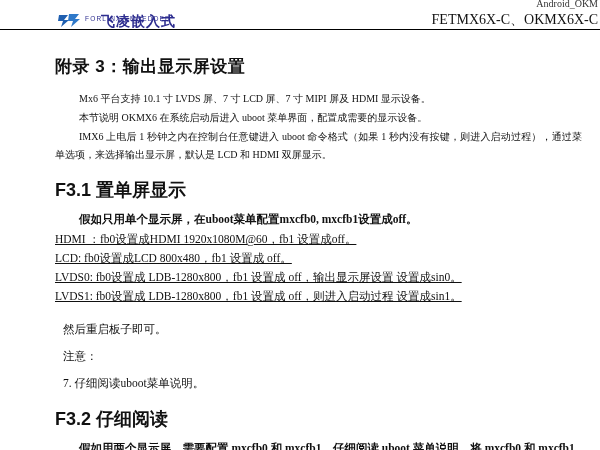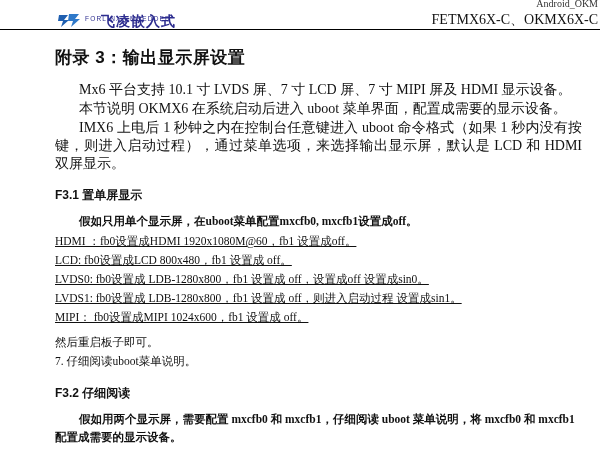--- a/index.html
+++ b/index.html
@@ -42,38 +42,38 @@
     position:absolute;left:0;right:0;top:29px;border-bottom:1.2px solid #000;
   }
 
   
   .content{
     position:absolute;left:0;top:30px;width:600px;
     padding:0 18px 0 55px;box-sizing:border-box;
   }
   h1.title{
     font-family:"Liberation Sans","DejaVu Sans",sans-serif;
-    font-size:17px;font-weight:bold;margin:16px 0 12px 0;letter-spacing:0.5px;
+    font-size:17px;font-weight:bold;margin:25px 0 12px 0;letter-spacing:0.5px;
   }
   p.para{
-    font-size:14px;line-height:18px;margin:0 0 1px 0;text-align:justify;
+    font-size:10px;line-height:18px;margin:0 0 1px 0;text-align:justify;
     text-indent:24px;
   }
   h2.sect{
     font-family:"Liberation Sans","DejaVu Sans",sans-serif;
-    font-size:12px;font-weight:bold;margin:14px 0 8px 0;
+    font-size:18px;font-weight:bold;margin:14px 0 8px 0;
   }
   p.bold{
     font-size:11.5px;line-height:18px;margin:0 0 2px 0;font-weight:bold;
     text-indent:24px;
   }
   p.line{
     font-size:11.5px;line-height:19px;margin:0;text-indent:0;text-decoration:underline;
   }
-  p.tight{font-size:11.5px;line-height:19px;margin:0;}
+  p.tight{font-size:11.5px;line-height:19px;margin:8px;}
   .spacer6{height:6px;}
 </style>
 </head>
 <body>
 
 <div class="page">
 
   <div class="header">
     <div class="logo-wrap">
       <span class="logo-mark">
@@ -99,26 +99,26 @@
     <p class="para">Mx6 平台支持 10.1 寸 LVDS 屏、7 寸 LCD 屏、7 寸 MIPI 屏及 HDMI 显示设备。</p>
     <p class="para">本节说明 OKMX6 在系统启动后进入 uboot 菜单界面，配置成需要的显示设备。</p>
     <p class="para">IMX6 上电后 1 秒钟之内在控制台任意键进入 uboot 命令格式（如果 1 秒内没有按键，则进入启动过程），通过菜单选项，来选择输出显示屏，默认是 LCD 和 HDMI 双屏显示。</p>
 
     <h2 class="sect">F3.1  置单屏显示</h2>
 
     <p class="bold">假如只用单个显示屏，在uboot菜单配置mxcfb0, mxcfb1设置成off。</p>
 
     <p class="line">HDMI ：fb0设置成HDMI 1920x1080M@60，fb1 设置成off。</p>
     <p class="line">LCD:   fb0设置成LCD 800x480，fb1 设置成 off。</p>
-    <p class="line">LVDS0:   fb0设置成 LDB-1280x800，fb1 设置成 off，设置成off 设置成sin0。</p>
+    <p class="line">LVDS0:   fb0设置成 LDB-1280x800，fb1 设置成 off，输出显示屏设置 设置成sin0。</p>
     <p class="line">LVDS1:   fb0设置成 LDB-1280x800，fb1 设置成 off，则进入启动过程 设置成sin1。</p>
-    <p class="line">MIPI：   fb0设置成MIPI 1024x600，fb1 设置成 off。</p>
 
     <div class="spacer6"></div>
     <p class="tight">然后重启板子即可。</p>
+    <p class="tight">注意：</p>
     <p class="tight">7. 仔细阅读uboot菜单说明。</p>
 
     <h2 class="sect">F3.2  仔细阅读</h2>
 
     <p class="bold">假如用两个显示屏，需要配置 mxcfb0 和 mxcfb1，仔细阅读 uboot 菜单说明，将 mxcfb0 和 mxcfb1 配置成需要的显示设备。</p>
 
   </div>
 </div>
 
 </body></html>

